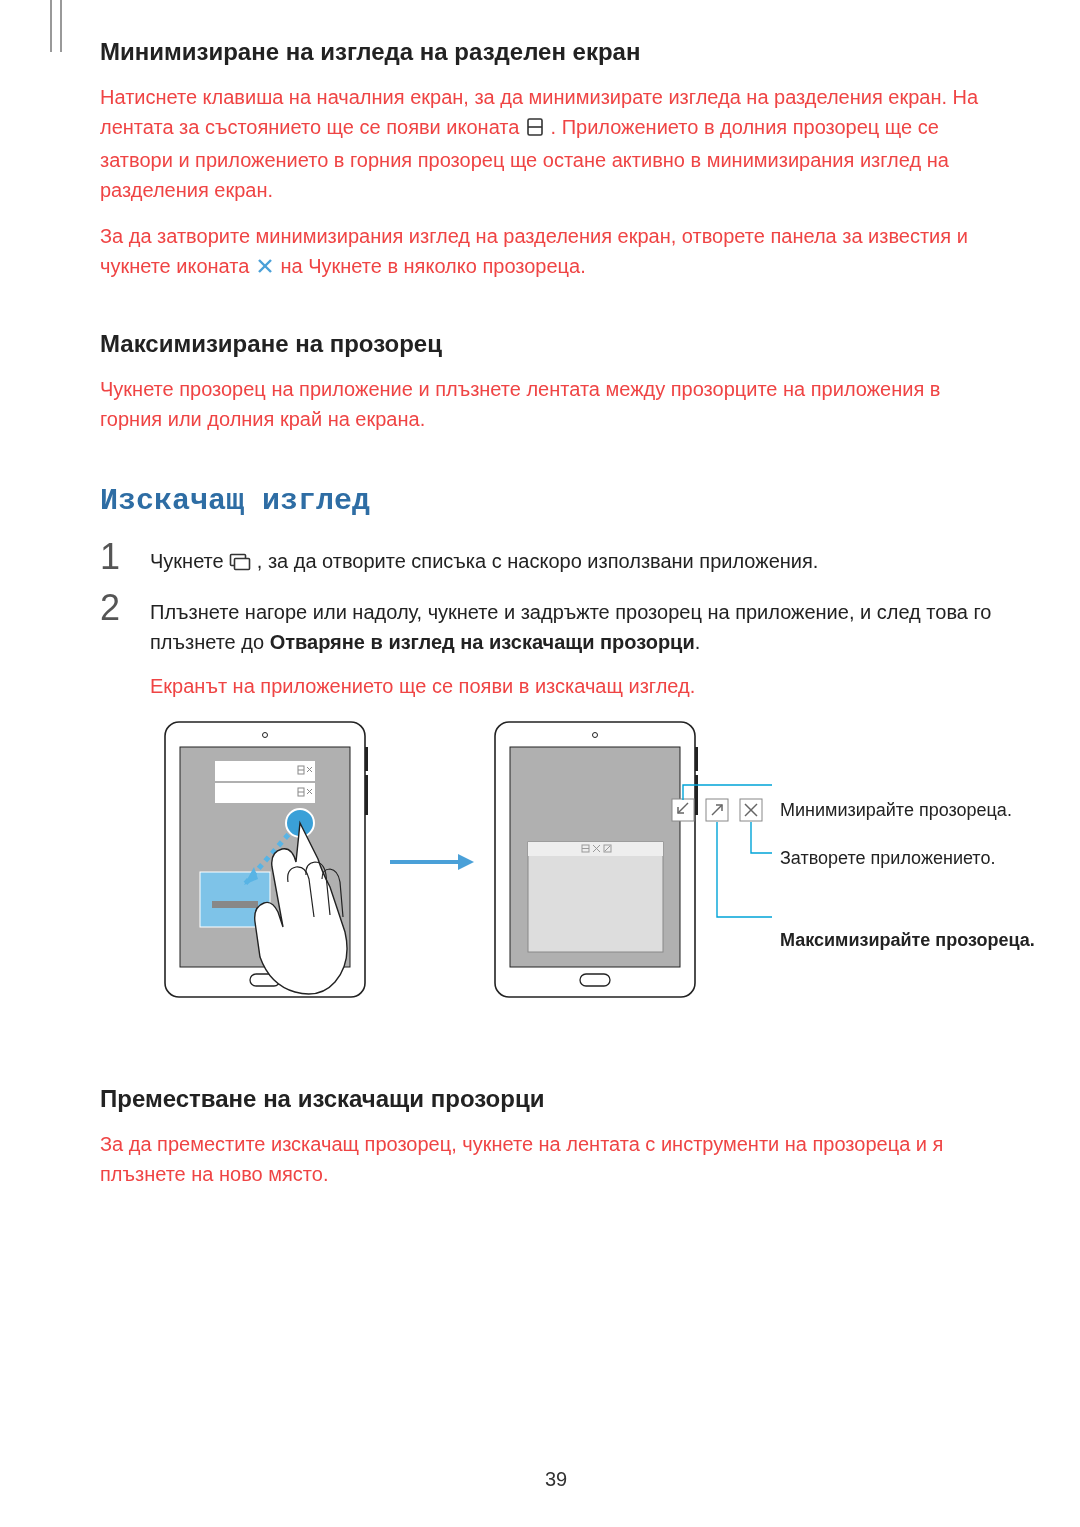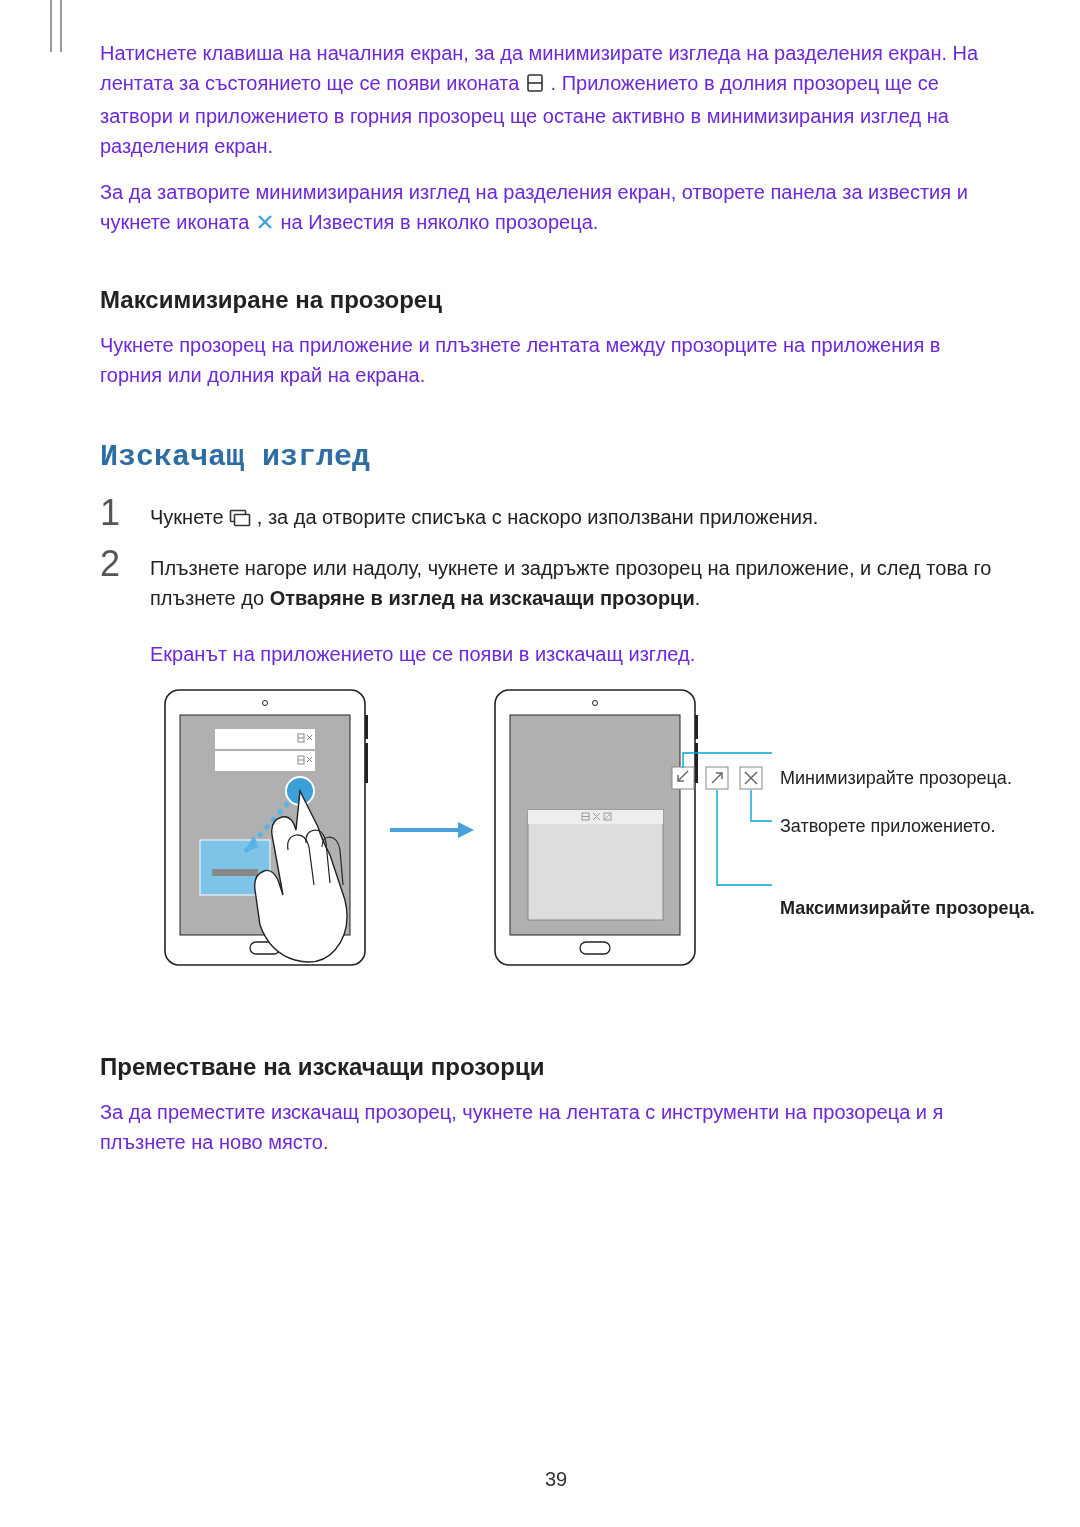--- a/index.html
+++ b/index.html
@@ -34,21 +34,21 @@
   h3 {
     font-size: 24px;
     font-weight: 700;
     margin: 0 0 16px 0;
     color: #222;
   }
   p {
     font-size: 20px;
     line-height: 30px;
     margin: 0 0 16px 0;
-    color: #6d28d9;
+    color: #ef4444;
   }
   h2.popup {
     font-size: 30px;
     font-weight: 700;
     color: #2e6da4;
     margin: 50px 0 28px 0;
     font-family: Liberation Mono, monospace;
   }
   .step {
     display: flex;
@@ -101,39 +101,40 @@
   }
   .spacer-lg { height: 30px; }
 </style>
 </head>
 <body>
 
 <div class="page">
   <div class="tab-edge"></div>
 
 
+  <h3>Минимизиране на изгледа на разделен екран</h3>
   <p>
     <span>Натиснете клавиша на началния екран, за да минимизирате изгледа на разделения екран. На лентата за състоянието ще се появи иконата </span>
     <span class="inline-icon">
       <svg width="20" height="20" viewBox="0 0 20 20">
         <rect x="3" y="2" width="14" height="16" rx="1.5" fill="none" stroke="#333" stroke-width="1.6"></rect>
         <line x1="3" y1="10" x2="17" y2="10" stroke="#333" stroke-width="1.6"></line>
       </svg>
     </span>
     <span>. Приложението в долния прозорец ще се затвори и приложението в горния прозорец ще остане активно в минимизирания изглед на разделения екран.</span>
   </p>
   <p>
     <span>За да затворите минимизирания изглед на разделения екран, отворете панела за известия и чукнете иконата </span>
     <span class="inline-icon">
       <svg width="20" height="20" viewBox="0 0 20 20">
         <line x1="4" y1="4" x2="16" y2="16" stroke="#4aa0d8" stroke-width="2.4"></line>
         <line x1="16" y1="4" x2="4" y2="16" stroke="#4aa0d8" stroke-width="2.4"></line>
       </svg>
     </span>
-    <span> на Известия в няколко прозореца.</span>
+    <span> на Чукнете в няколко прозореца.</span>
   </p>
 
   <div class="spacer-lg"></div>
 
   <h3>Максимизиране на прозорец</h3>
   <p>Чукнете прозорец на приложение и плъзнете лентата между прозорците на приложения в горния или долния край на екрана.</p>
 
   <h2 class="popup">Изскачащ изглед</h2>
 
   <div class="step">
@@ -147,21 +148,21 @@
         </svg>
       </span>
       <span>, за да отворите списъка с наскоро използвани приложения.</span>
     </div>
   </div>
 
   <div class="step">
     <div class="step-num">2</div>
     <div class="step-body">
       <span>Плъзнете нагоре или надолу, чукнете и задръжте прозорец на приложение, и след това го плъзнете до </span><strong>Отваряне в изглед на изскачащи прозорци</strong><span>.</span>
-      <p style="margin-top:26px;">Екранът на приложението ще се появи в изскачащ изглед.</p>
+      <p style="margin-top:14px;">Екранът на приложението ще се появи в изскачащ изглед.</p>
 
       
       <div class="figure-row">
         <svg class="svg-figure" width="870" height="320" viewBox="0 0 870 320">
 
           <g>
             <rect x="5" y="5" width="200" height="275" rx="14" fill="#fff" stroke="#222" stroke-width="1.6"></rect>
 
             <rect x="20" y="30" width="170" height="220" fill="#b0b0b0" stroke="#222" stroke-width="1"></rect>
 

